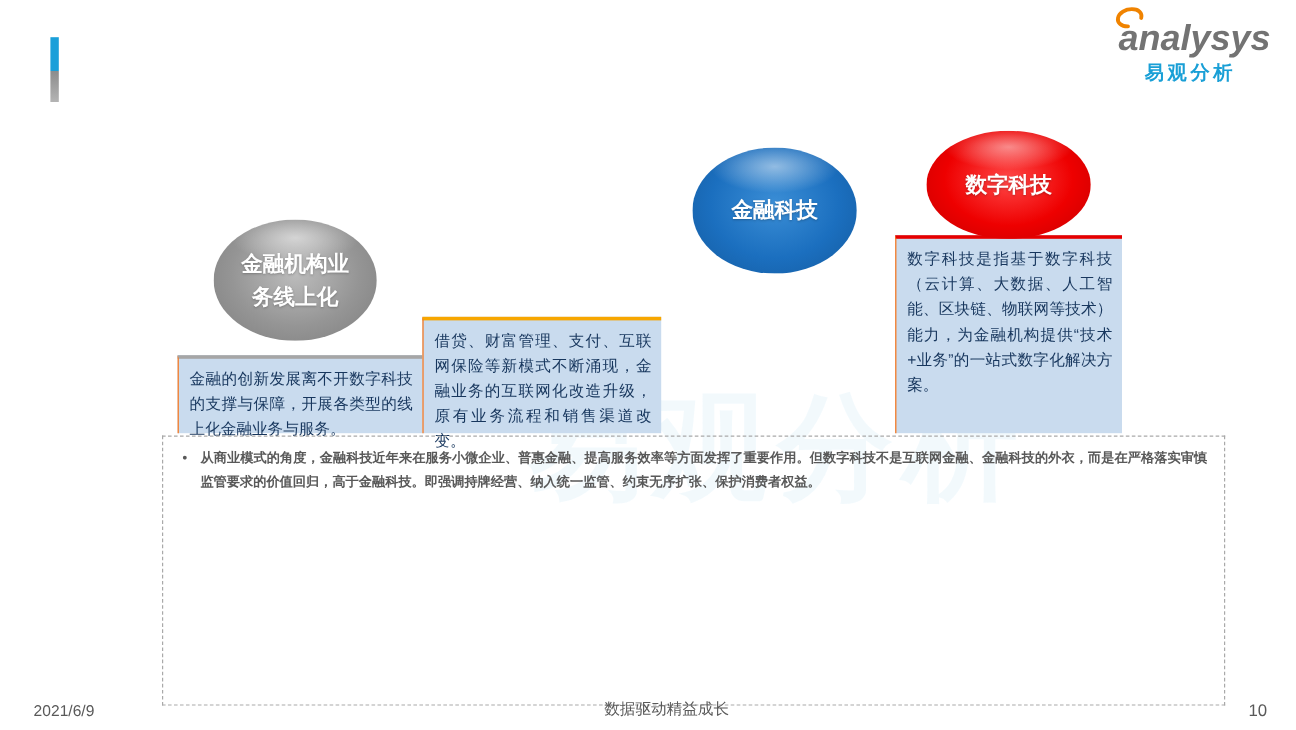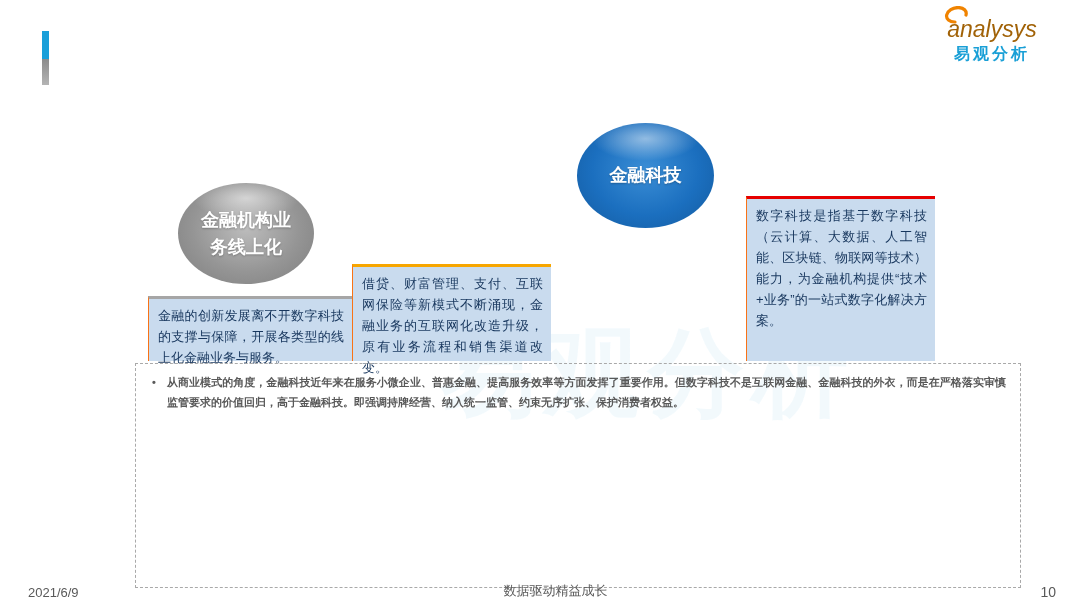--- a/index.html
+++ b/index.html
@@ -17,21 +17,21 @@
     position:absolute; left:58px; top:22px; width:880px;
     font-size:29px; line-height:1.34; font-weight:bold; color:#4d4d4d;
     white-space:pre-line; letter-spacing:0.5px;
   }
   .logo { position:absolute; right:28px; top:16px; width:120px; text-align:center; }
   .logo-row { position:relative; display:inline-block; }
   .logo-swirl {
     position:absolute; left:-4px; top:-10px; width:26px; height:20px;
   }
   .logo-brand {
-    font-size:23px; font-style:italic; font-weight:normal; color:#a16207;
+    font-size:30px; font-style:italic; font-weight:bold; color:#737373;
     letter-spacing:0px;
   }
   .logo-cn { font-size:16px; font-weight:bold; color:#199fd6; letter-spacing:3px; margin-top:1px; }
 
   
   .watermark {
     position:absolute; left:440px; top:310px; font-size:96px; font-weight:bold;
     color:#1a9fd9; opacity:0.05; letter-spacing:8px; pointer-events:none;
   }
 
@@ -126,20 +126,23 @@
     <p>数字科技是指基于数字科技（云计算、大数据、人工智能、区块链、物联网等技术）能力，为金融机构提供“技术+业务”的一站式数字化解决方案。</p>
   </div>
 
   <div class="ball ball1">
     <span>金融机构业
 务线上化</span>
   </div>
   <div class="ball ball3">
     <span>金融科技</span>
   </div>
+  <div class="ball ball4">
+    <span>数字科技</span>
+  </div>
 
   <div class="summary">
     <ul>
       <li>从商业模式的角度，金融科技近年来在服务小微企业、普惠金融、提高服务效率等方面发挥了重要作用。但数字科技不是互联网金融、金融科技的外衣，而是在严格落实审慎监管要求的价值回归，高于金融科技。即强调持牌经营、纳入统一监管、约束无序扩张、保护消费者权益。</li>
     </ul>
   </div>
 
   <div class="footer-date">2021/6/9</div>
   <div class="footer-slogan">数据驱动精益成长</div>
   <div class="footer-page">10</div>

